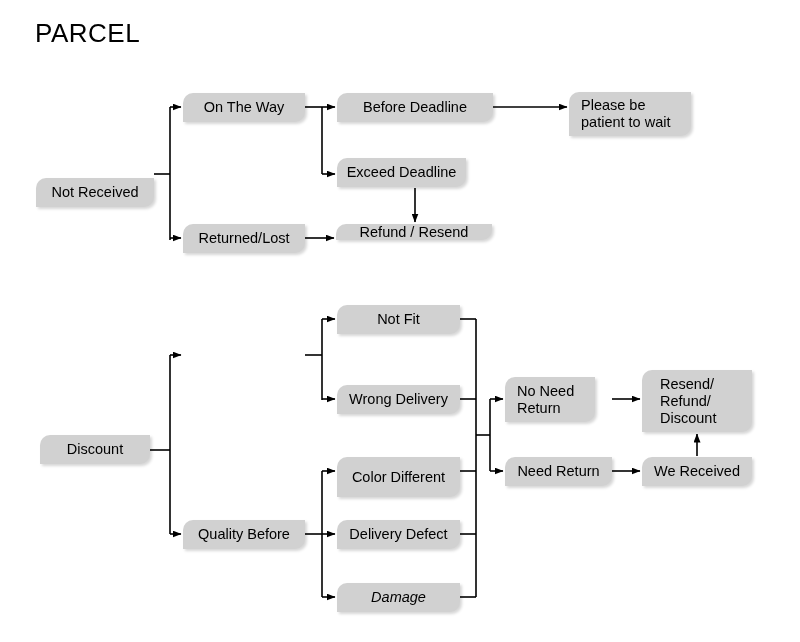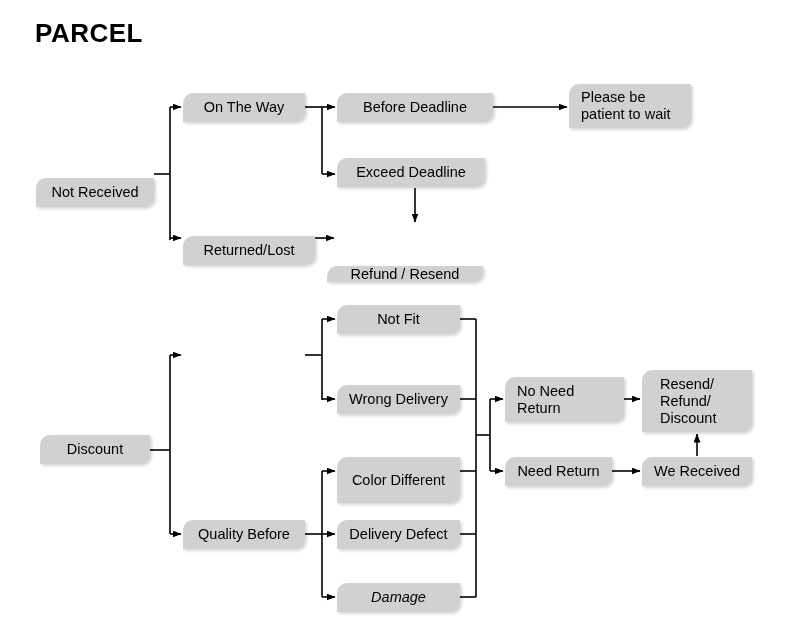--- a/index.html
+++ b/index.html
@@ -16,21 +16,21 @@
   #stage {
     position: relative;
     width: 800px;
     height: 642px;
   }
   #title {
     position: absolute;
     left: 35px;
     top: 18px;
     font-size: 26px;
-    font-weight: 700;
+    font-weight: 400;
     color: #000000;
     letter-spacing: 0.5px;
     white-space: pre;
   }
   svg#wires {
     position: absolute;
     left: 0;
     top: 0;
     width: 800px;
     height: 642px;
@@ -115,47 +115,47 @@
       <path d="M612,471 L640,471" marker-end="url(#arw)"></path>
 
       <path d="M697,456 L697,434" marker-end="url(#arw)"></path>
     </g>
   </svg>
 
   <div class="node center" style="left:36px;  top:160px; width:118px; height:29px;margin-top:18px;">Not Received</div>
 
   <div class="node center" style="left:183px; top:93px;  width:122px; height:29px;">On The Way</div>
 
-  <div class="node center" style="left:183px; top:224px; width:132px; height:29px;margin-top:12px;">Returned/Lost</div>
+  <div class="node center" style="left:183px; top:224px; width:122px; height:29px;">Returned/Lost</div>
 
   <div class="node center" style="left:337px; top:93px;  width:156px; height:29px;">Before Deadline</div>
 
-  <div class="node center" style="left:337px; top:158px; width:148px; height:29px;">Exceed Deadline</div>
+  <div class="node center" style="left:337px; top:158px; width:129px; height:29px;">Exceed Deadline</div>
 
-  <div class="node center" style="left:327px; top:224px; width:156px; height:16px;margin-top:42px;">Refund / Resend</div>
+  <div class="node center" style="left:336px; top:224px; width:156px; height:16px;">Refund / Resend</div>
 
-  <div class="node left" style="left:569px; top:84px;  width:122px; height:44px;">Please be
+  <div class="node left" style="left:569px; top:92px;  width:122px; height:44px;">Please be
 patient to wait</div>
 
   <div class="node center" style="left:40px;  top:435px; width:110px; height:29px;">Discount</div>
 
 
   <div class="node center" style="left:183px; top:520px; width:122px; height:29px;">Quality Before</div>
 
   <div class="node center" style="left:337px; top:305px; width:123px; height:29px;">Not Fit</div>
 
   <div class="node center" style="left:337px; top:385px; width:123px; height:29px;">Wrong Delivery</div>
 
-  <div class="node center" style="left:337px; top:457px; width:123px; height:46px;">Color Different</div>
+  <div class="node center" style="left:337px; top:457px; width:123px; height:40px;">Color Different</div>
 
   <div class="node center" style="left:337px; top:520px; width:123px; height:29px;">Delivery Defect</div>
 
   <div class="node center" style="left:337px; top:583px; width:123px; height:29px;font-style:italic;">Damage</div>
 
-  <div class="node left" style="left:505px; top:377px; width:119px; height:45px; ">No Need
+  <div class="node left" style="left:505px; top:377px; width:90px; height:45px; ">No Need
 Return</div>
 
   <div class="node center" style="left:505px; top:457px; width:107px; height:29px;">Need Return</div>
 
   <div class="node left" style="left:642px; top:370px; width:110px; height:62px; padding-left:18px;">Resend/
 Refund/
 Discount</div>
 
   <div class="node center" style="left:642px; top:457px; width:110px; height:29px;">We Received</div>
 

